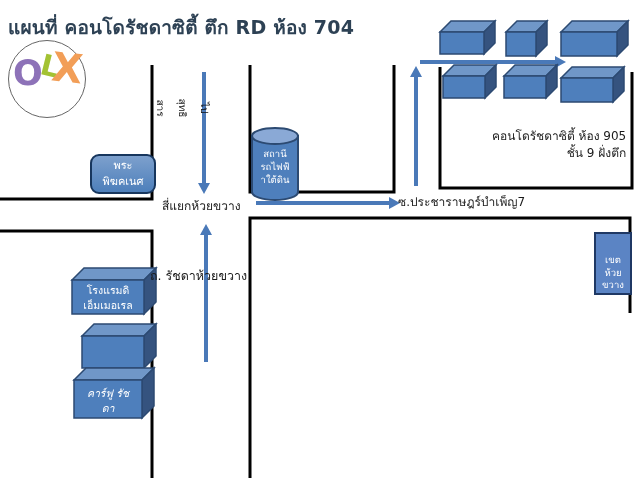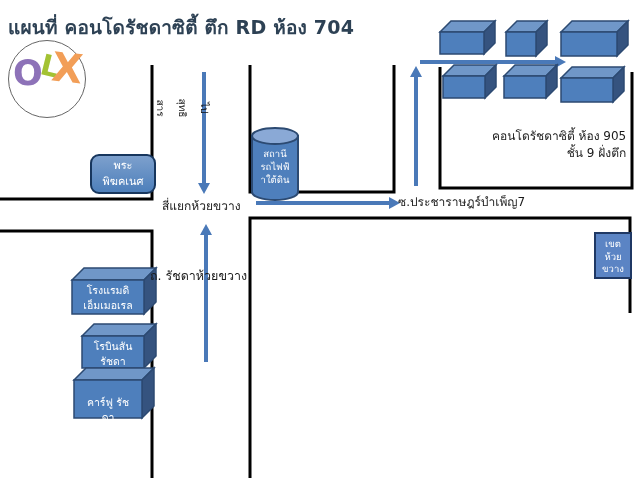--- a/index.html
+++ b/index.html
@@ -23,27 +23,27 @@
   }
   .boxlabel{position:absolute;color:#fff;text-align:center;}
   .shrine{
     left:90px;top:154px;width:62px;height:34px;border-radius:9px;
     background:linear-gradient(#7da0cd,#4d7fbb);border:2px solid #17365d;
     font-size:11px;line-height:16px;padding-top:2px;
   }
   .district{
     left:594px;top:232px;width:34px;height:39px;
     background:#5b84c4;border:2px solid #1f3864;
-    font-size:9.5px;line-height:12.5px;padding-top:4px;
+    font-size:9.5px;line-height:12.5px;padding-top:20px;
   }
   .station-label{left:250px;top:147px;width:50px;font-size:9.5px;line-height:13px;}
   .rd-label{left:558px;top:77px;width:58px;font-size:9.5px;line-height:11.5px;}
   .hotel-label{left:72px;top:283px;width:72px;font-size:10.5px;line-height:15px;}
   .robinson-label{left:82px;top:339px;width:62px;font-size:10.5px;line-height:15px;}
-  .carrefour-label{left:74px;top:395px;width:68px;font-size:10.5px;line-height:15px;}
+  .carrefour-label{left:74px;top:386px;width:68px;font-size:10.5px;line-height:15px;font-style:italic;}
   
   .logo{
     position:absolute;left:8px;top:40px;width:76px;height:76px;border-radius:50%;
     background:#fff;border:1.5px solid #666;z-index:5;
   }
   .logo span{position:absolute;font-weight:bold;}
   .logo .o{left:4px;top:12px;font-size:35px;}
   .logo .l{left:32px;top:8px;font-size:29px;transform:rotate(14deg);}
   .logo .x{left:43px;top:4px;font-size:40px;transform:rotate(6deg);}
 </style>
@@ -168,23 +168,19 @@
     <div>ห้วย</div>
     <div>ขวาง</div>
   </div>
 
 
   <div class="boxlabel hotel-label">
     <div>โรงแรมดิ</div>
     <div>เอ็มเมอเรล</div>
   </div>
 
-  <div class="boxlabel robinson-label">
-    <div>โรบินสัน</div>
-    <div>รัชดา</div>
-  </div>
 
   <div class="boxlabel carrefour-label">
     <div>คาร์ฟู รัช</div>
     <div>ดา</div>
   </div>
 
 </div>
 
 </body></html>

